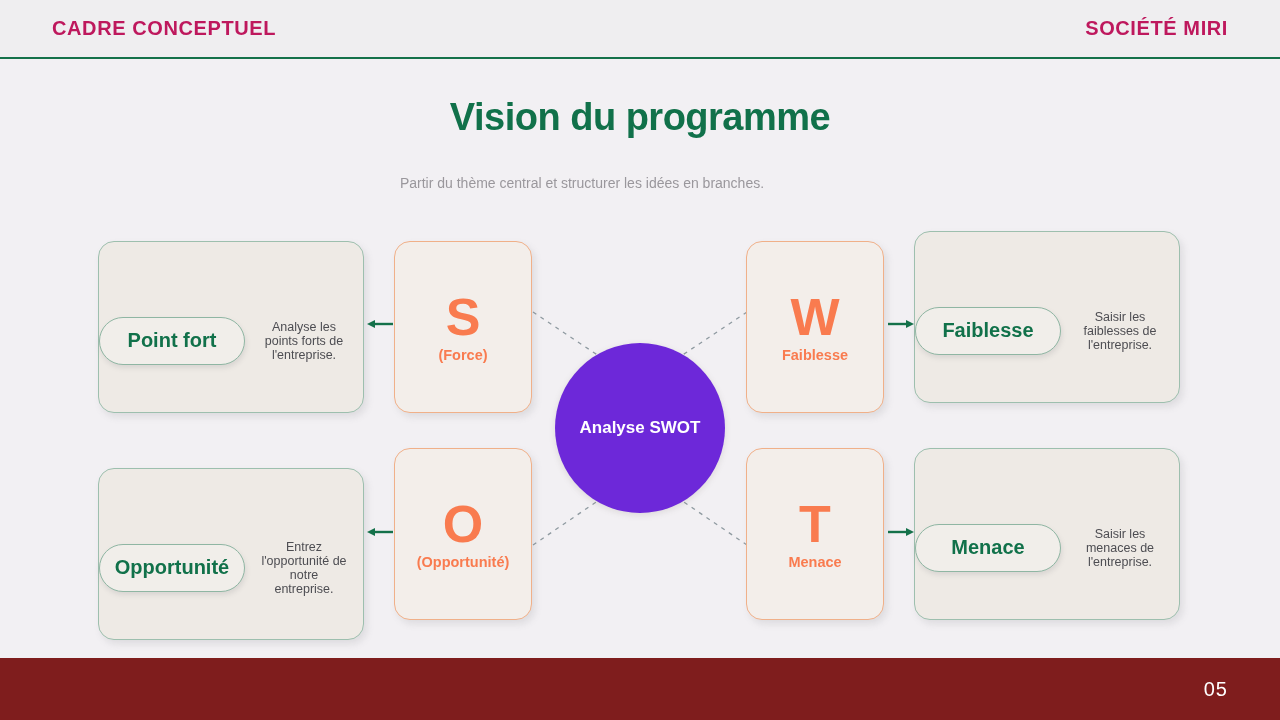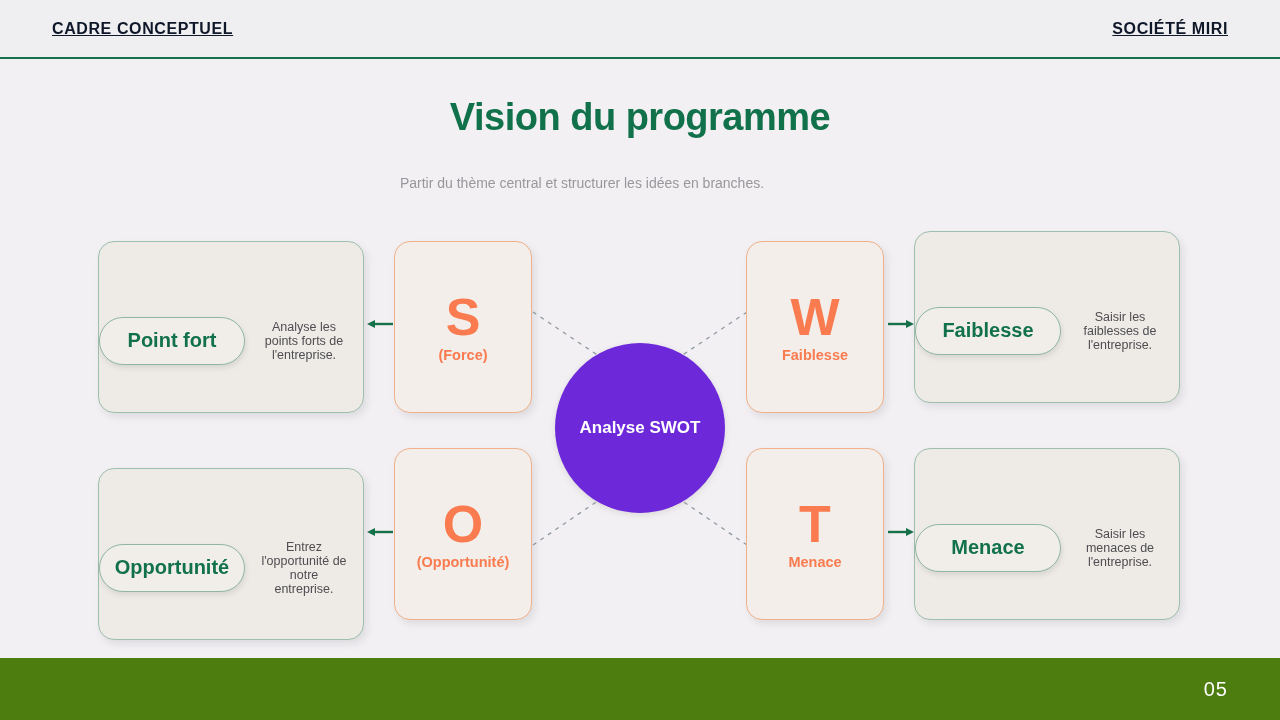--- a/index.html
+++ b/index.html
@@ -20,25 +20,24 @@
     width: 1280px;
     height: 59px;
     background: #efeef0;
     border-bottom: 2px solid #14714a;
     display: flex;
     align-items: center;
     justify-content: space-between;
     padding: 0 52px;
   }
   .header-left, .header-right {
-    color: #0f172a;
-    font-size: 16px;
+    color: #be185d;
+    font-size: 20px;
     font-weight: bold;
     letter-spacing: 0.6px;
-    text-decoration: underline;
   }
 
   
   .title {
     position: absolute;
     top: 96px;
     left: 0;
     width: 1280px;
     text-align: center;
     font-size: 38px;
@@ -160,21 +159,21 @@
     width: 26px;
     height: 14px;
   }
 
   
   .footer {
     position: absolute;
     bottom: 0; left: 0;
     width: 1280px;
     height: 62px;
-    background: #4d7c0f;
+    background: #7f1d1d;
     display: flex;
     align-items: center;
     justify-content: flex-end;
     padding-right: 52px;
   }
   .page-num {
     color: #ffffff;
     font-size: 20px;
     letter-spacing: 1px;
   }

